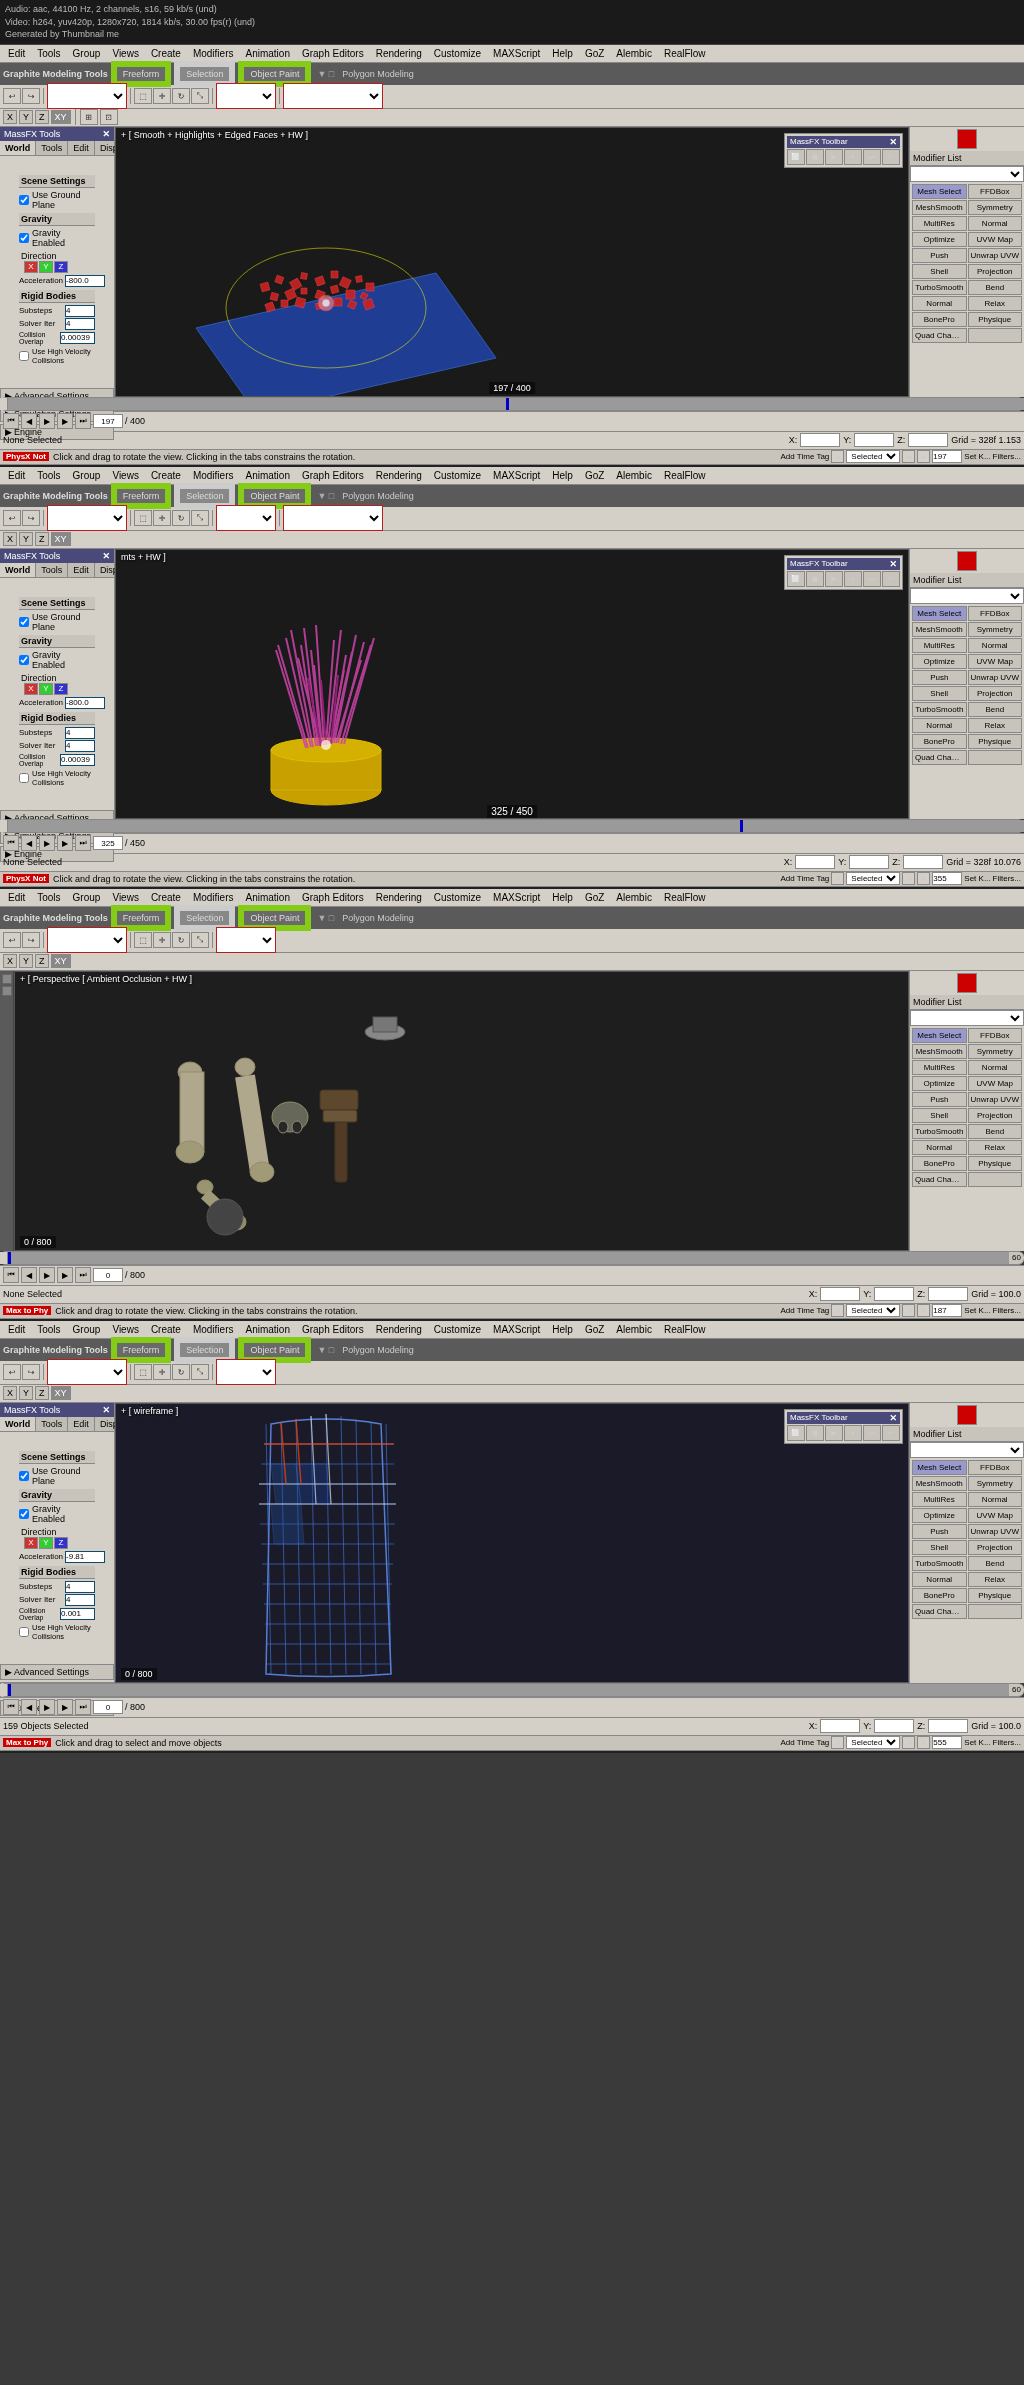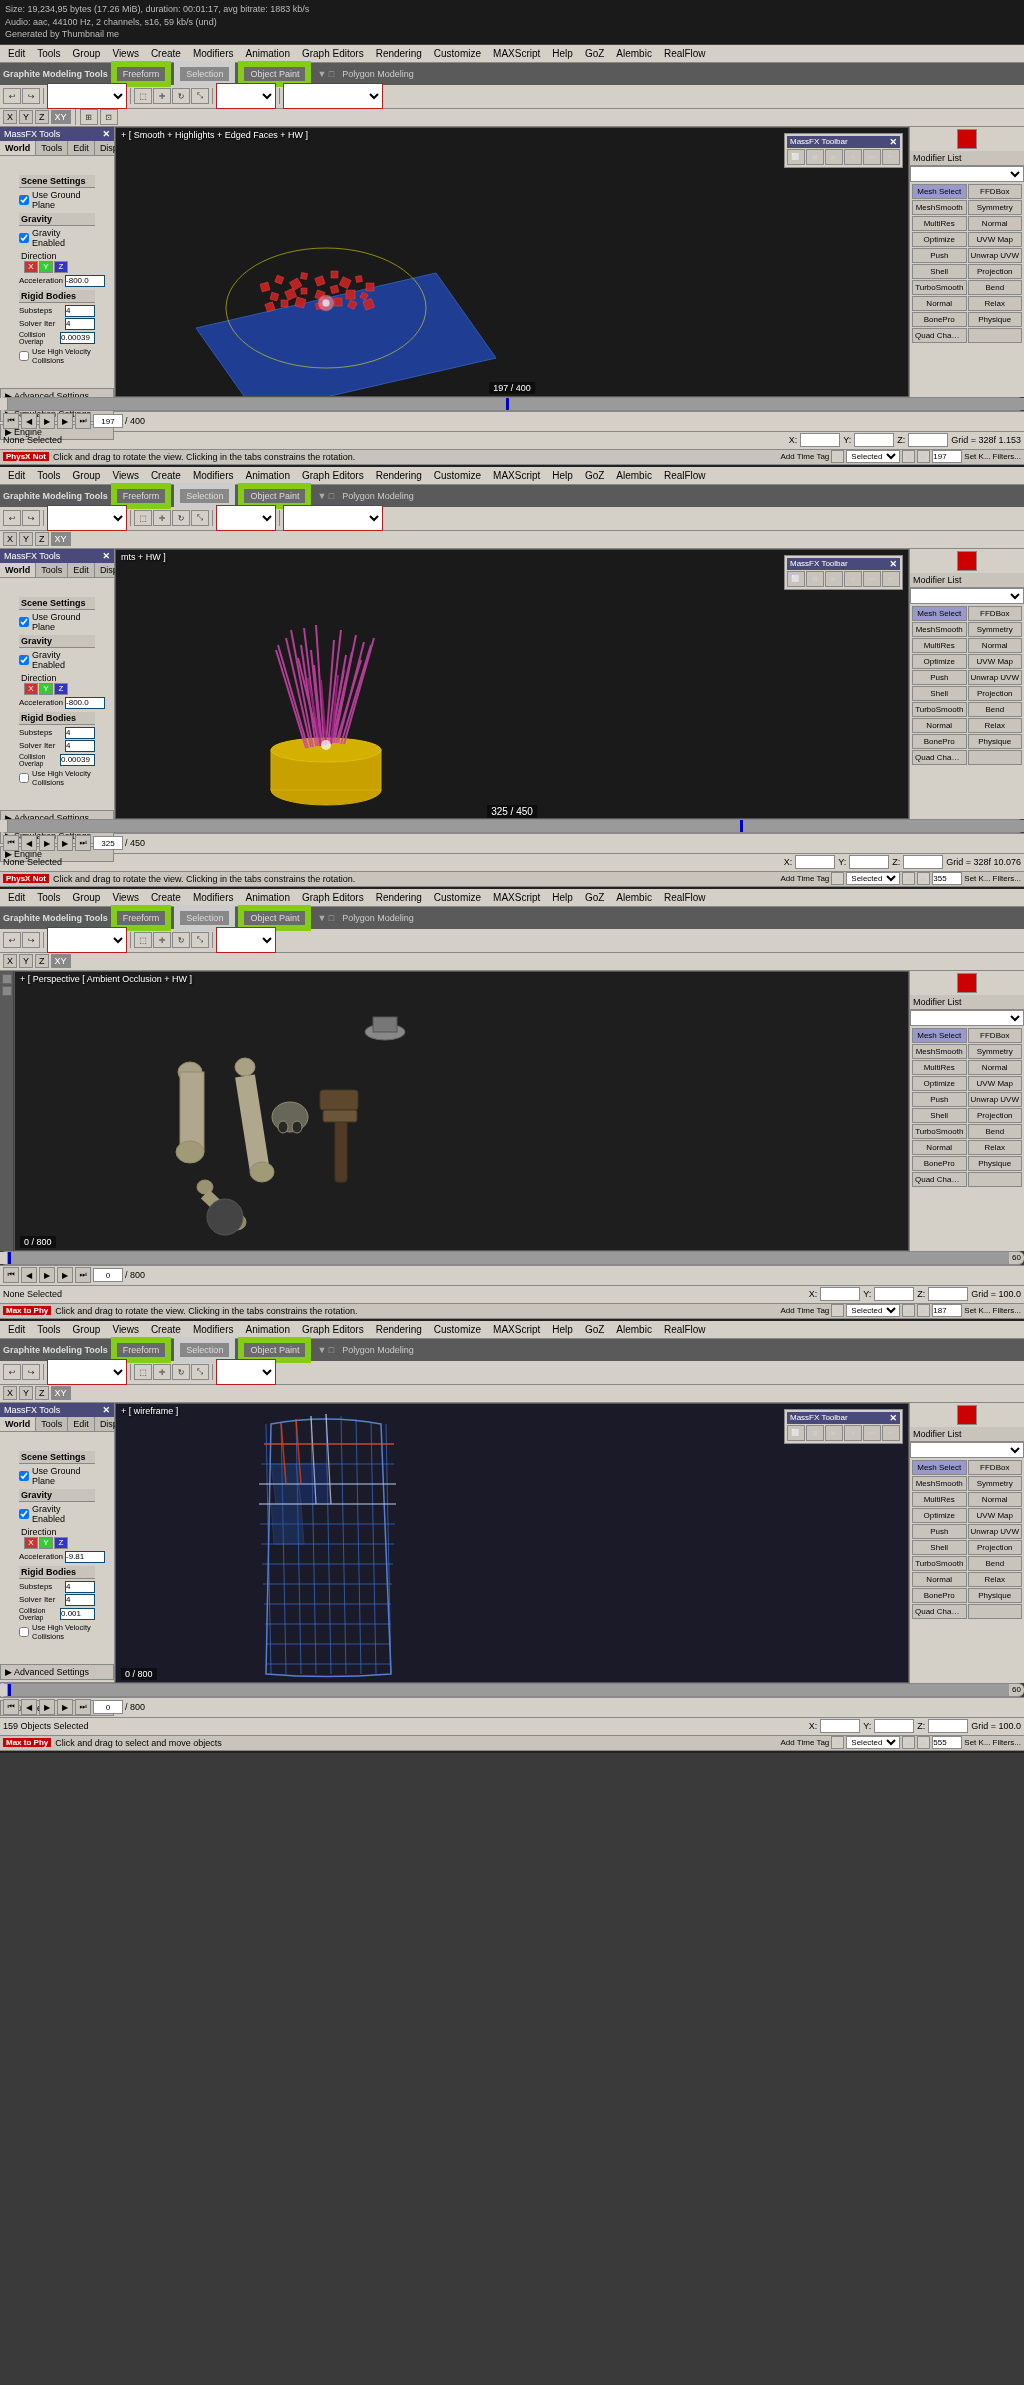--- a/index.html
+++ b/index.html
@@ -494,22 +494,22 @@
       cursor: pointer;
       color: #fff;
       font-size: 9px;
       font-weight: bold;
     }
   </style>
 </head>
 <body>
 
 <div class="file-header">
-  <div>Size: 19,234,95 bytes (17.26 MiB), duration: 00:01:17, avg bitrate: 1883 kb/s</div>
   <div>Audio: aac, 44100 Hz, 2 channels, s16, 59 kb/s (und)</div>
+  <div>Video: h264, yuv420p, 1280x720, 1814 kb/s, 30.00 fps(r) (und)</div>
   <div>Generated by Thumbnail me</div>
 </div>
 
 <div class="max-panel">
 
   <div class="menu-bar">
     <span>Edit</span>
     <span>Tools</span>
     <span>Group</span>
     <span>Views</span>

